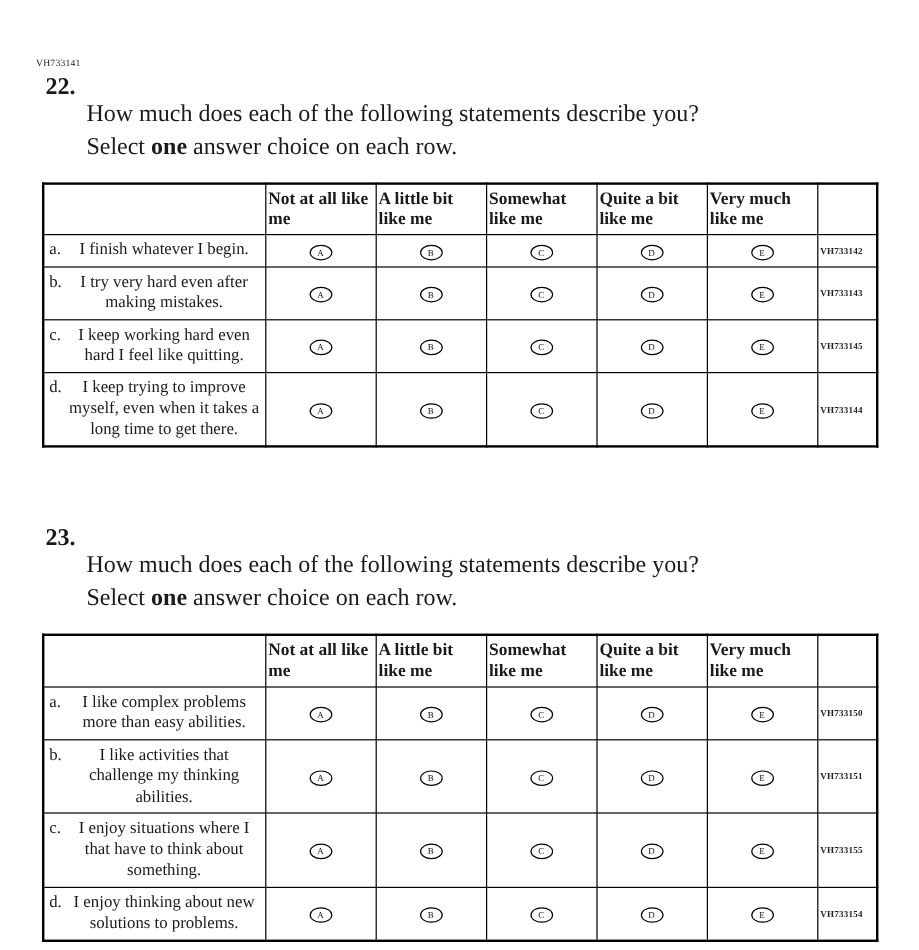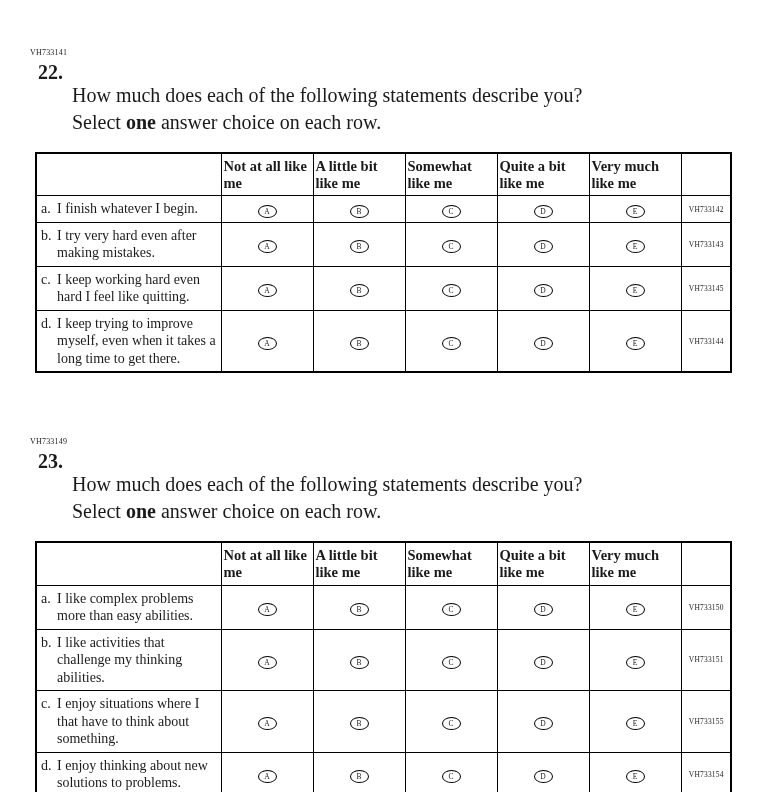--- a/index.html
+++ b/index.html
@@ -22,31 +22,31 @@
     margin-left:5px;border:2px solid #000;
   }
   table.grid th,table.grid td{border:1px solid #000;box-sizing:border-box;}
   th.colhead{
     font-size:14.5px;font-weight:bold;text-align:left;
     padding:4px 2px;line-height:1.15;vertical-align:middle;
   }
   td.stmt-cell{font-size:14px;line-height:1.25;padding:4px 4px 4px 4px;vertical-align:top;}
   .stmt{display:flex;}
   .stmt-letter{width:16px;flex-shrink:0;}
-  .stmt-text{flex:1;}
+  .stmt-text{flex:1;text-align:center;}
   td.opt-cell{text-align:center;vertical-align:middle;padding:2px;}
   .bubble{
     display:inline-block;width:17px;height:11px;
     border:1px solid #000;border-radius:50%;
     font-size:7.5px;line-height:11px;text-align:center;
     font-weight:400;cursor:pointer;
   }
   td.code-cell{
-    font-size:7.5px;font-weight:normal;letter-spacing:.2px;
-    padding:0 1px 0 2px;vertical-align:middle;text-align:center;color:#222;
+    font-size:7.5px;font-weight:bold;letter-spacing:.2px;
+    padding:0 1px 0 2px;vertical-align:middle;text-align:left;color:#222;
   }
 </style>
 </head>
 <body>
 
 <div class="page">
 
   <section class="qsection">
     <div class="top-code">VH733141</div>
     <div class="question">
@@ -132,21 +132,20 @@
         <td class="opt-cell"><span class="bubble">C</span></td>
         <td class="opt-cell"><span class="bubble">D</span></td>
         <td class="opt-cell"><span class="bubble">E</span></td>
         <td class="code-cell">VH733144</td>
       </tr>
     </tbody>
       </table>
   </section>
 
   <section class="qsection">
-    <div class="top-code">VH733149</div>
     <div class="question">
       <span class="qnum">23.</span>
       <span class="qtext"><span>How much does each of the following statements describe you? Select </span><b>one</b><span> answer choice on each row.</span></span>
     </div>
 
     <table class="grid">
       <colgroup>
         <col style="width:185px">
           <col style="width:92px">
           <col style="width:92px">

